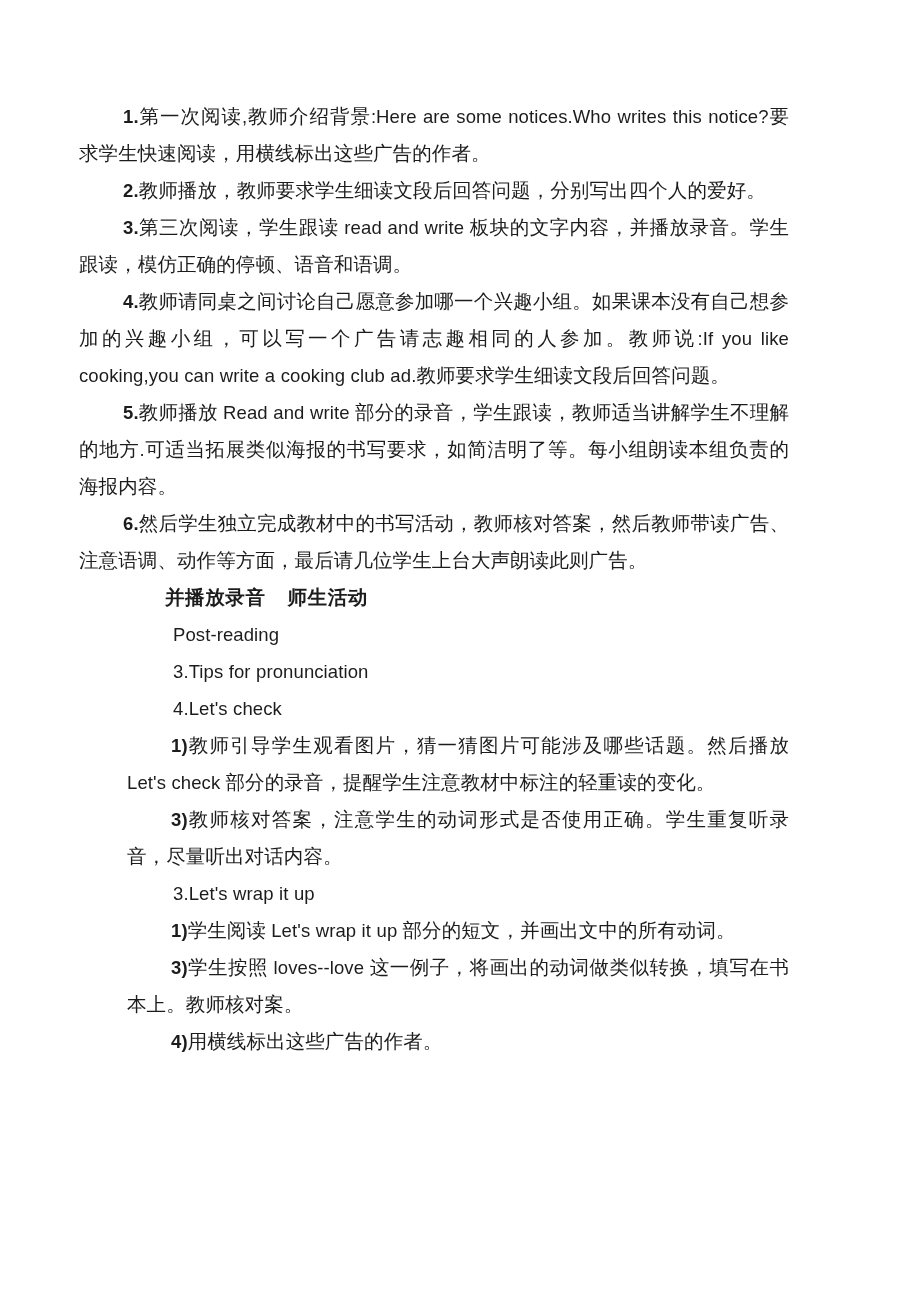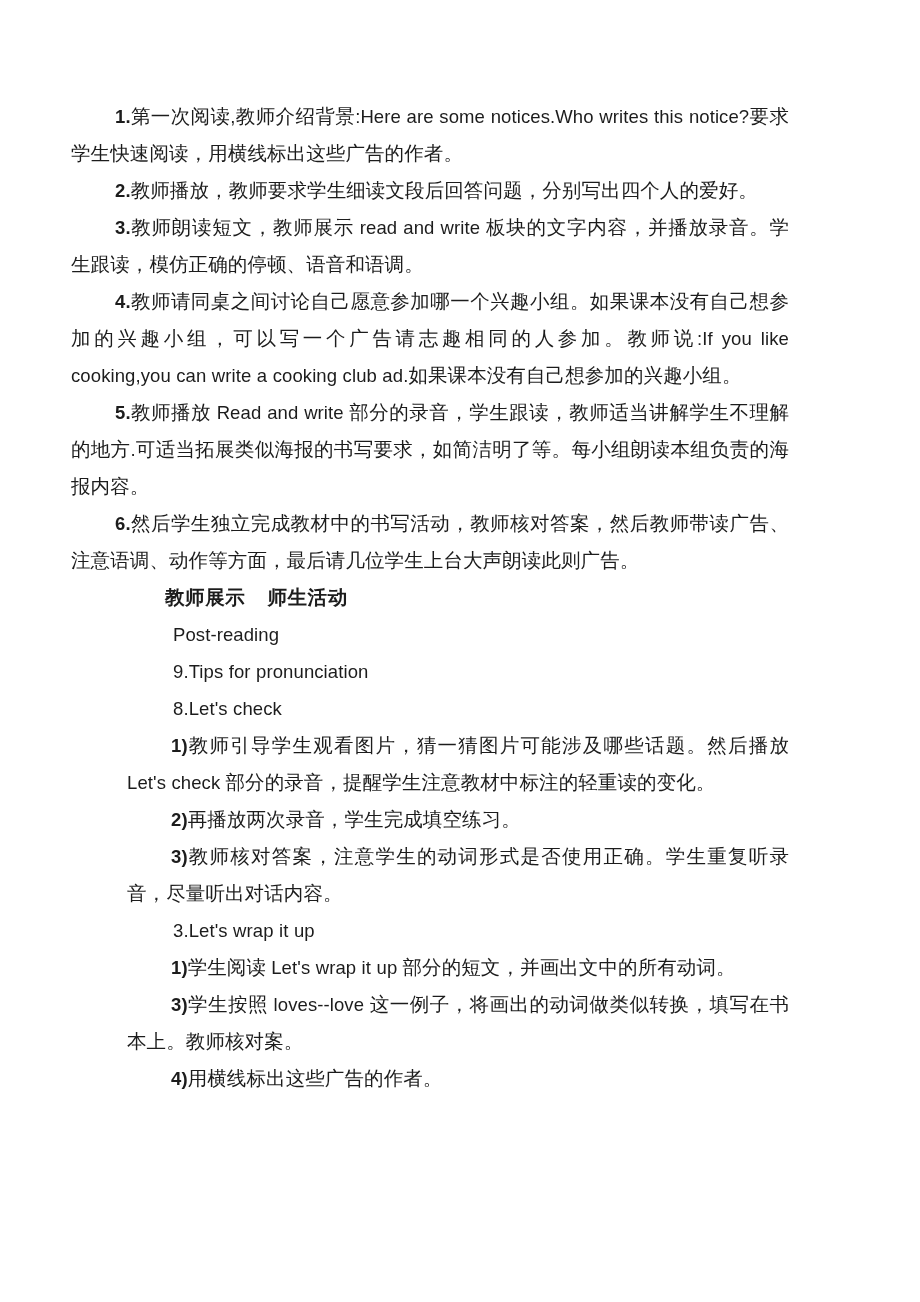--- a/index.html
+++ b/index.html
@@ -27,21 +27,21 @@
 
   .doc-body {
     position: absolute;
     left: 63px;
     top: 98px;
     width: 726px;
   }
 
   
   p.para {
-    margin: 0 0 0 8px;
+    margin: 0 0 0 16px;
     font-family: "Liberation Sans", "DejaVu Sans", "Liberation Serif", serif;
     font-size: 19.5px;
     line-height: 37px;
     text-align: justify;
     text-justify: inter-ideograph;
     letter-spacing: 0.1px;
     word-spacing: 0.2px;
     color: #1c1c1c;
   }
 
@@ -92,40 +92,39 @@
 </head>
 <body>
 
 <div class="page">
   <div class="doc-body">
 
     <p class="para indent"><span class="num">1.</span><span class="cjk">第一次阅读</span><span class="lat">,</span><span class="cjk">教师介绍背景</span><span class="lat">:Here are some notices.Who writes this notice?</span><span class="cjk">要求学生快速阅读，用横线标出这些广告的作者。</span></p>
 
     <p class="para indent"><span class="num">2.</span><span class="cjk">教师播放，教师要求学生细读文段后回答问题，分别写出四个人的爱好。</span></p>
 
-    <p class="para indent"><span class="num">3.</span><span class="cjk">教师朗读短文，教师展示 </span><span class="lat">read and write</span><span class="cjk"> 板块的文字内容，并播放录音。学生跟读，模仿正确的停顿、语音和语调。</span></p>
+    <p class="para indent"><span class="num">3.</span><span class="cjk">第三次阅读，学生跟读 </span><span class="lat">read and write</span><span class="cjk"> 板块的文字内容，并播放录音。学生跟读，模仿正确的停顿、语音和语调。</span></p>
 
-    <p class="para indent"><span class="num">4.</span><span class="cjk">教师请同桌之间讨论自己愿意参加哪一个兴趣小组。如果课本没有自己想参加的兴趣小组，可以写一个广告请志趣相同的人参加。教师说</span><span class="lat">:If you like cooking,you can write a cooking club ad.</span><span class="cjk">如果课本没有自己想参加的兴趣小组。</span></p>
+    <p class="para indent"><span class="num">4.</span><span class="cjk">教师请同桌之间讨论自己愿意参加哪一个兴趣小组。如果课本没有自己想参加的兴趣小组，可以写一个广告请志趣相同的人参加。教师说</span><span class="lat">:If you like cooking,you can write a cooking club ad.</span><span class="cjk">教师要求学生细读文段后回答问题。</span></p>
 
     <p class="para indent"><span class="num">5.</span><span class="cjk">教师播放 </span><span class="lat">Read and write</span><span class="cjk"> 部分的录音，学生跟读，教师适当讲解学生不理解的地方</span><span class="lat">.</span><span class="cjk">可适当拓展类似海报的书写要求，如简洁明了等。每小组朗读本组负责的海报内容。</span></p>
 
     <p class="para indent"><span class="num">6.</span><span class="cjk">然后学生独立完成教材中的书写活动，教师核对答案，然后教师带读广告、注意语调、动作等方面，最后请几位学生上台大声朗读此则广告。</span></p>
 
-    <p class="para heading"><span class="cjk">教师展示</span><span class="gap-wide"></span><span class="cjk">师生活动</span></p>
+    <p class="para heading"><span class="cjk">并播放录音</span><span class="gap-wide"></span><span class="cjk">师生活动</span></p>
 
     <p class="para col"><span class="lat">Post-reading</span></p>
 
-    <p class="para col"><span class="lat">9.Tips for pronunciation</span></p>
+    <p class="para col"><span class="lat">3.Tips for pronunciation</span></p>
 
 
-    <p class="para col"><span class="lat">8.Let's check</span></p>
+    <p class="para col"><span class="lat">4.Let's check</span></p>
 
     <p class="para col-indent"><span class="num">1)</span><span class="cjk">教师引导学生观看图片，猜一猜图片可能涉及哪些话题。然后播放 </span><span class="lat">Let's check</span><span class="cjk"> 部分的录音，提醒学生注意教材中标注的轻重读的变化。</span></p>
 
-    <p class="para col-indent"><span class="num">2)</span><span class="cjk">再播放两次录音，学生完成填空练习。</span></p>
 
     <p class="para col-indent"><span class="num">3)</span><span class="cjk">教师核对答案，注意学生的动词形式是否使用正确。学生重复听录音，尽量听出对话内容。</span></p>
 
     <p class="para col"><span class="lat">3.Let's wrap it up</span></p>
 
     <p class="para col-indent"><span class="num">1)</span><span class="cjk">学生阅读 </span><span class="lat">Let's wrap it up</span><span class="cjk"> 部分的短文，并画出文中的所有动词。</span></p>
 
 
     <p class="para col-indent"><span class="num">3)</span><span class="cjk">学生按照 </span><span class="lat">loves--love</span><span class="cjk"> 这一例子，将画出的动词做类似转换，填写在书本上。教师核对案。</span></p>
 

